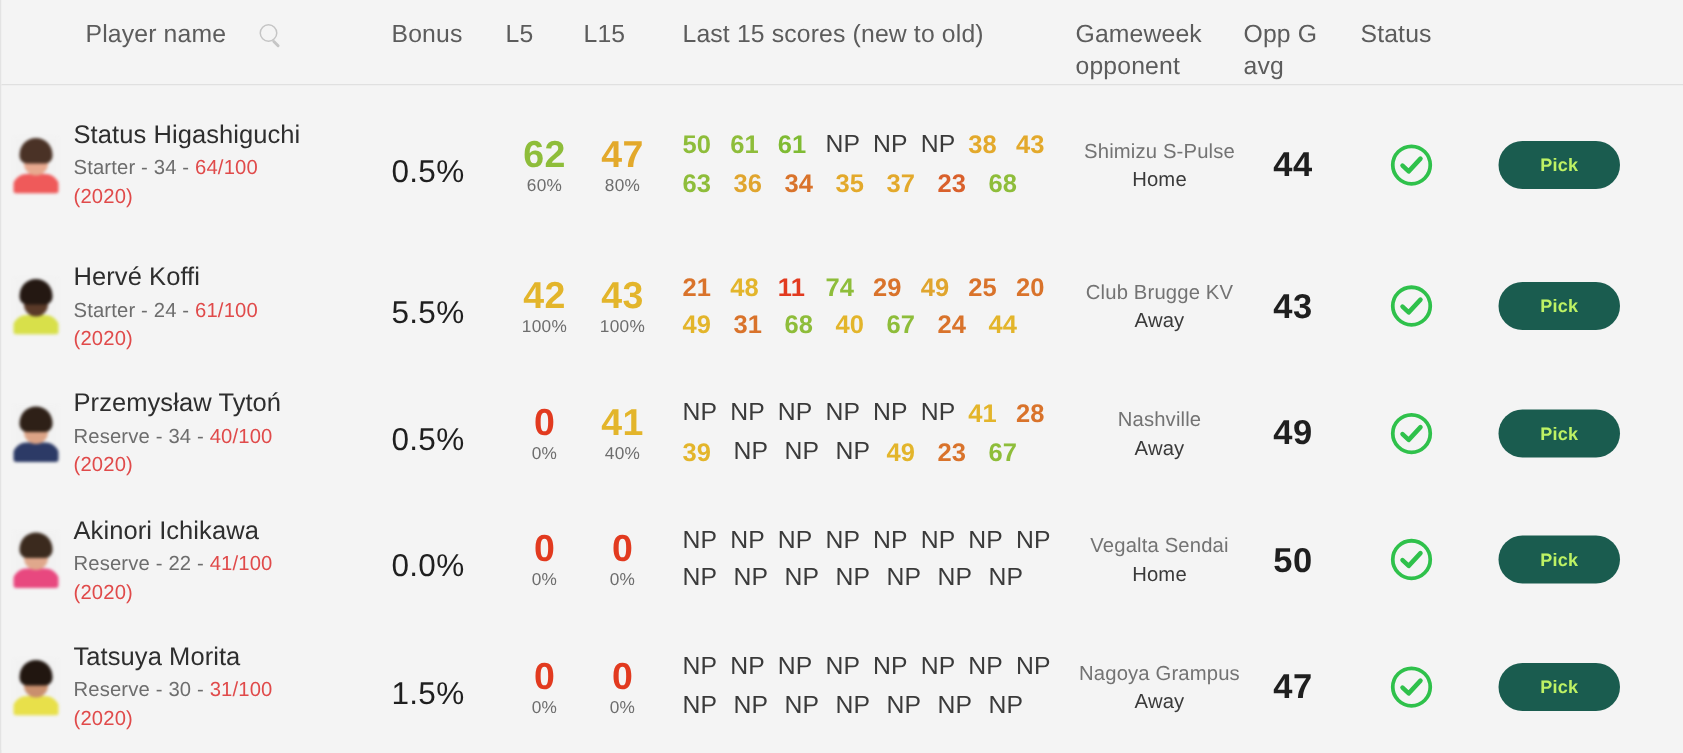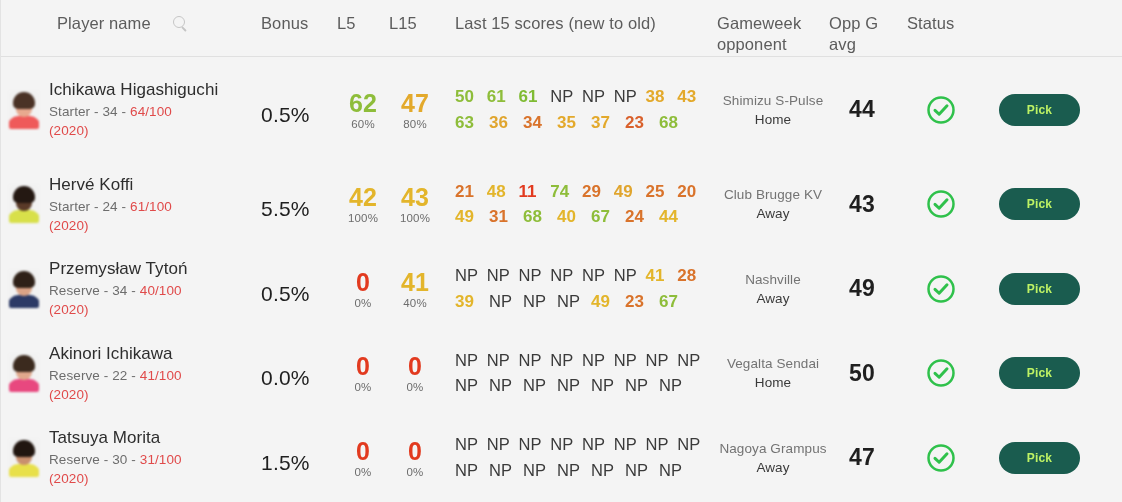--- a/index.html
+++ b/index.html
@@ -156,21 +156,21 @@
   <div id="rows-container">
       <div class="row row-first">
     <div class="c-player">
       <div class="avatar">
         <span class="av-bg" style="background:#f2f2f2"></span>
         <span class="av-shirt" style="background:#ef5a5a"></span>
         <span class="av-face" style="background:#e8a98f"></span>
         <span class="av-hair" style="background:#4a3226"></span>
       </div>
       <div>
-        <div class="pname">Ichikawa Higashiguchi</div>
+        <div class="pname">Status Higashiguchi</div>
         <div class="pmeta">Starter - 34 - <span class="score">64/100</span></div>
         <div class="pyear">(2020)</div>
       </div>
     </div>
     <div class="c-bonus">0.5%</div>
     <div class="c-l">
       <div class="lbig" style="color:#8ebd3a">62</div>
       <div class="lpct">60%</div>
     </div>
     <div class="c-l">

